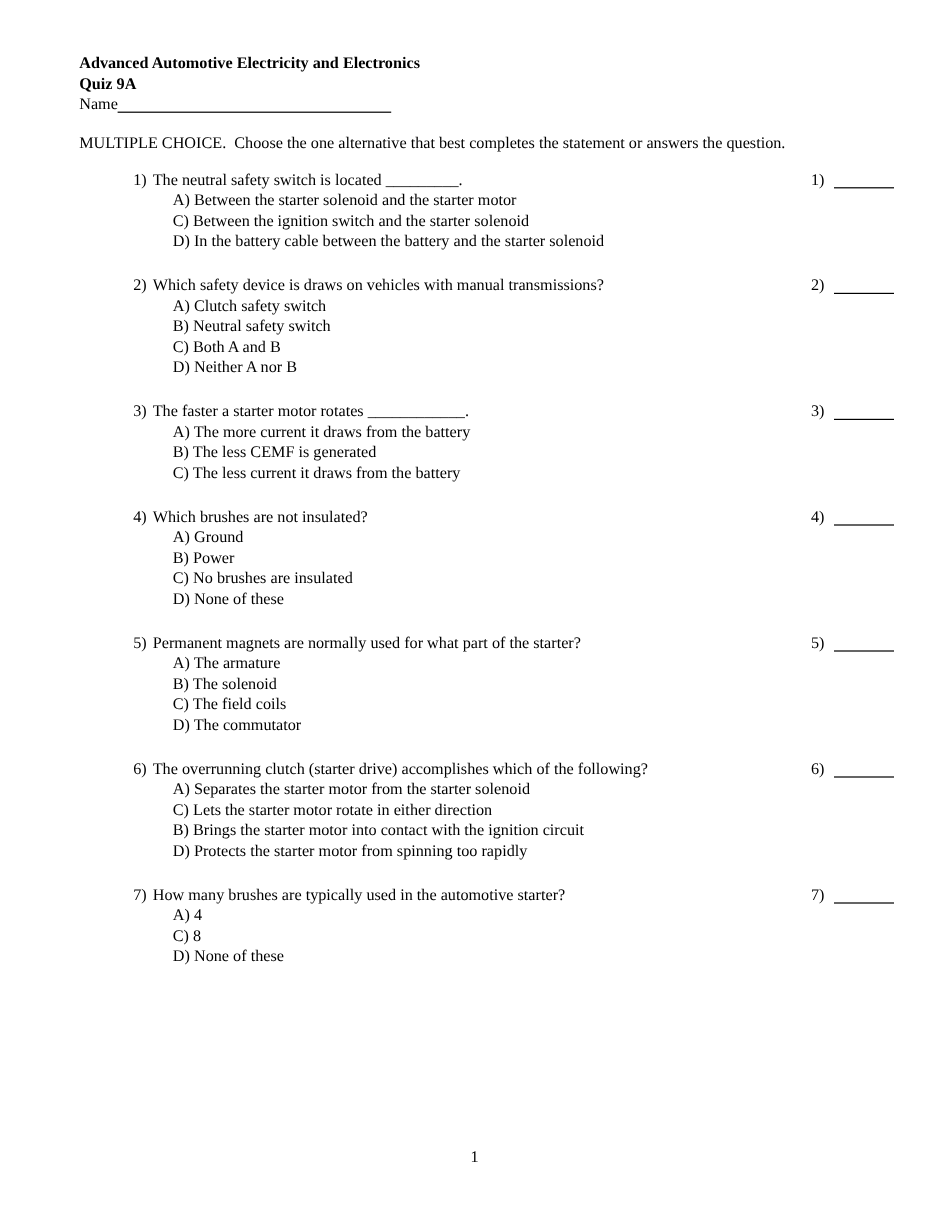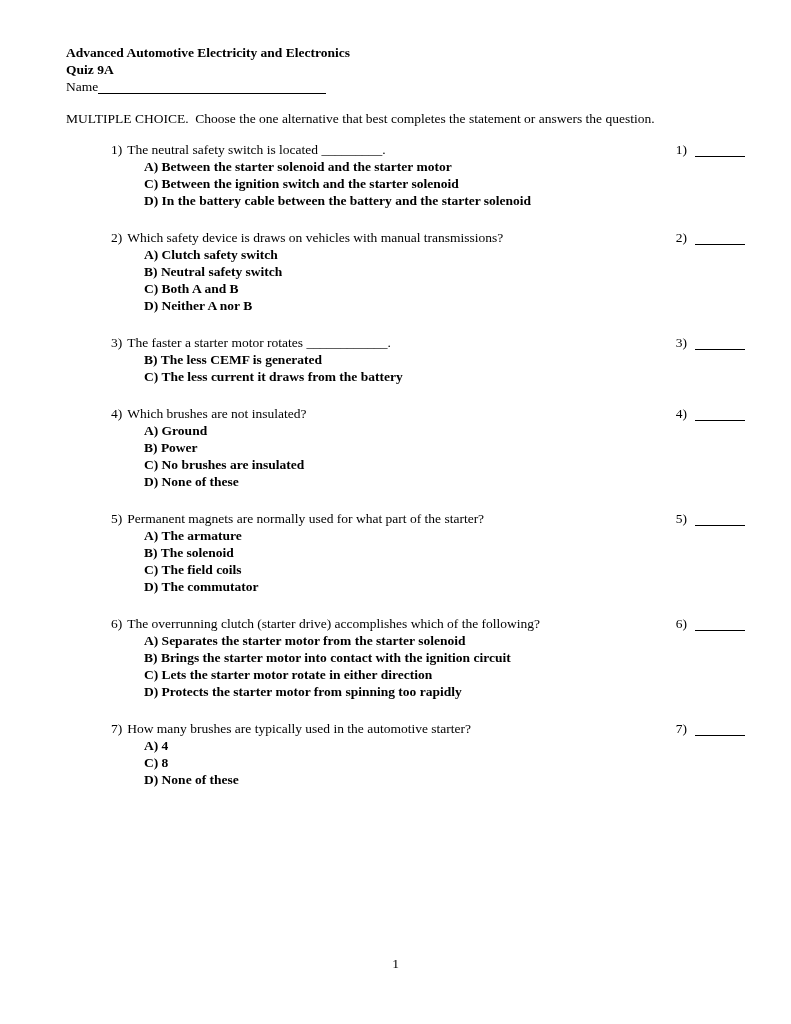--- a/index.html
+++ b/index.html
@@ -38,21 +38,21 @@
   .q-text { }
   .q-ans { margin-left: auto; white-space: nowrap; padding-left: 12px; }
   .ans-blank {
     display: inline-block;
     width: 50px;
     border-bottom: 1.3px solid #000;
     margin-left: 8px;
     position: relative;
     top: 3px;
   }
-  .choices { padding-left: 78px; font-weight: bold; }
+  .choices { padding-left: 78px; }
   .choice { }
   .footer {
     position: absolute;
     bottom: 52px;
     left: 0;
     width: 791px;
     text-align: center;
   }
 </style>
 </head>
@@ -99,20 +99,21 @@
           <div class="choice">D) Neither A nor B</div>
         </div>
       </div>
       <div class="question">
         <div class="q-line">
           <span class="q-num">3)</span>
           <span class="q-text">The faster a starter motor rotates ____________.</span>
           <span class="q-ans"><span class="ans-label">3)</span><span class="ans-blank"></span></span>
         </div>
         <div class="choices">
+          <div class="choice">A) The more current it draws from the battery</div>
           <div class="choice">B) The less CEMF is generated</div>
           <div class="choice">C) The less current it draws from the battery</div>
         </div>
       </div>
       <div class="question">
         <div class="q-line">
           <span class="q-num">4)</span>
           <span class="q-text">Which brushes are not insulated?</span>
           <span class="q-ans"><span class="ans-label">4)</span><span class="ans-blank"></span></span>
         </div>
@@ -137,22 +138,22 @@
         </div>
       </div>
       <div class="question">
         <div class="q-line">
           <span class="q-num">6)</span>
           <span class="q-text">The overrunning clutch (starter drive) accomplishes which of the following?</span>
           <span class="q-ans"><span class="ans-label">6)</span><span class="ans-blank"></span></span>
         </div>
         <div class="choices">
           <div class="choice">A) Separates the starter motor from the starter solenoid</div>
+          <div class="choice">C) Lets the starter motor rotate in either direction</div>
           <div class="choice">B) Brings the starter motor into contact with the ignition circuit</div>
-          <div class="choice">C) Lets the starter motor rotate in either direction</div>
           <div class="choice">D) Protects the starter motor from spinning too rapidly</div>
         </div>
       </div>
       <div class="question">
         <div class="q-line">
           <span class="q-num">7)</span>
           <span class="q-text">How many brushes are typically used in the automotive starter?</span>
           <span class="q-ans"><span class="ans-label">7)</span><span class="ans-blank"></span></span>
         </div>
         <div class="choices">

